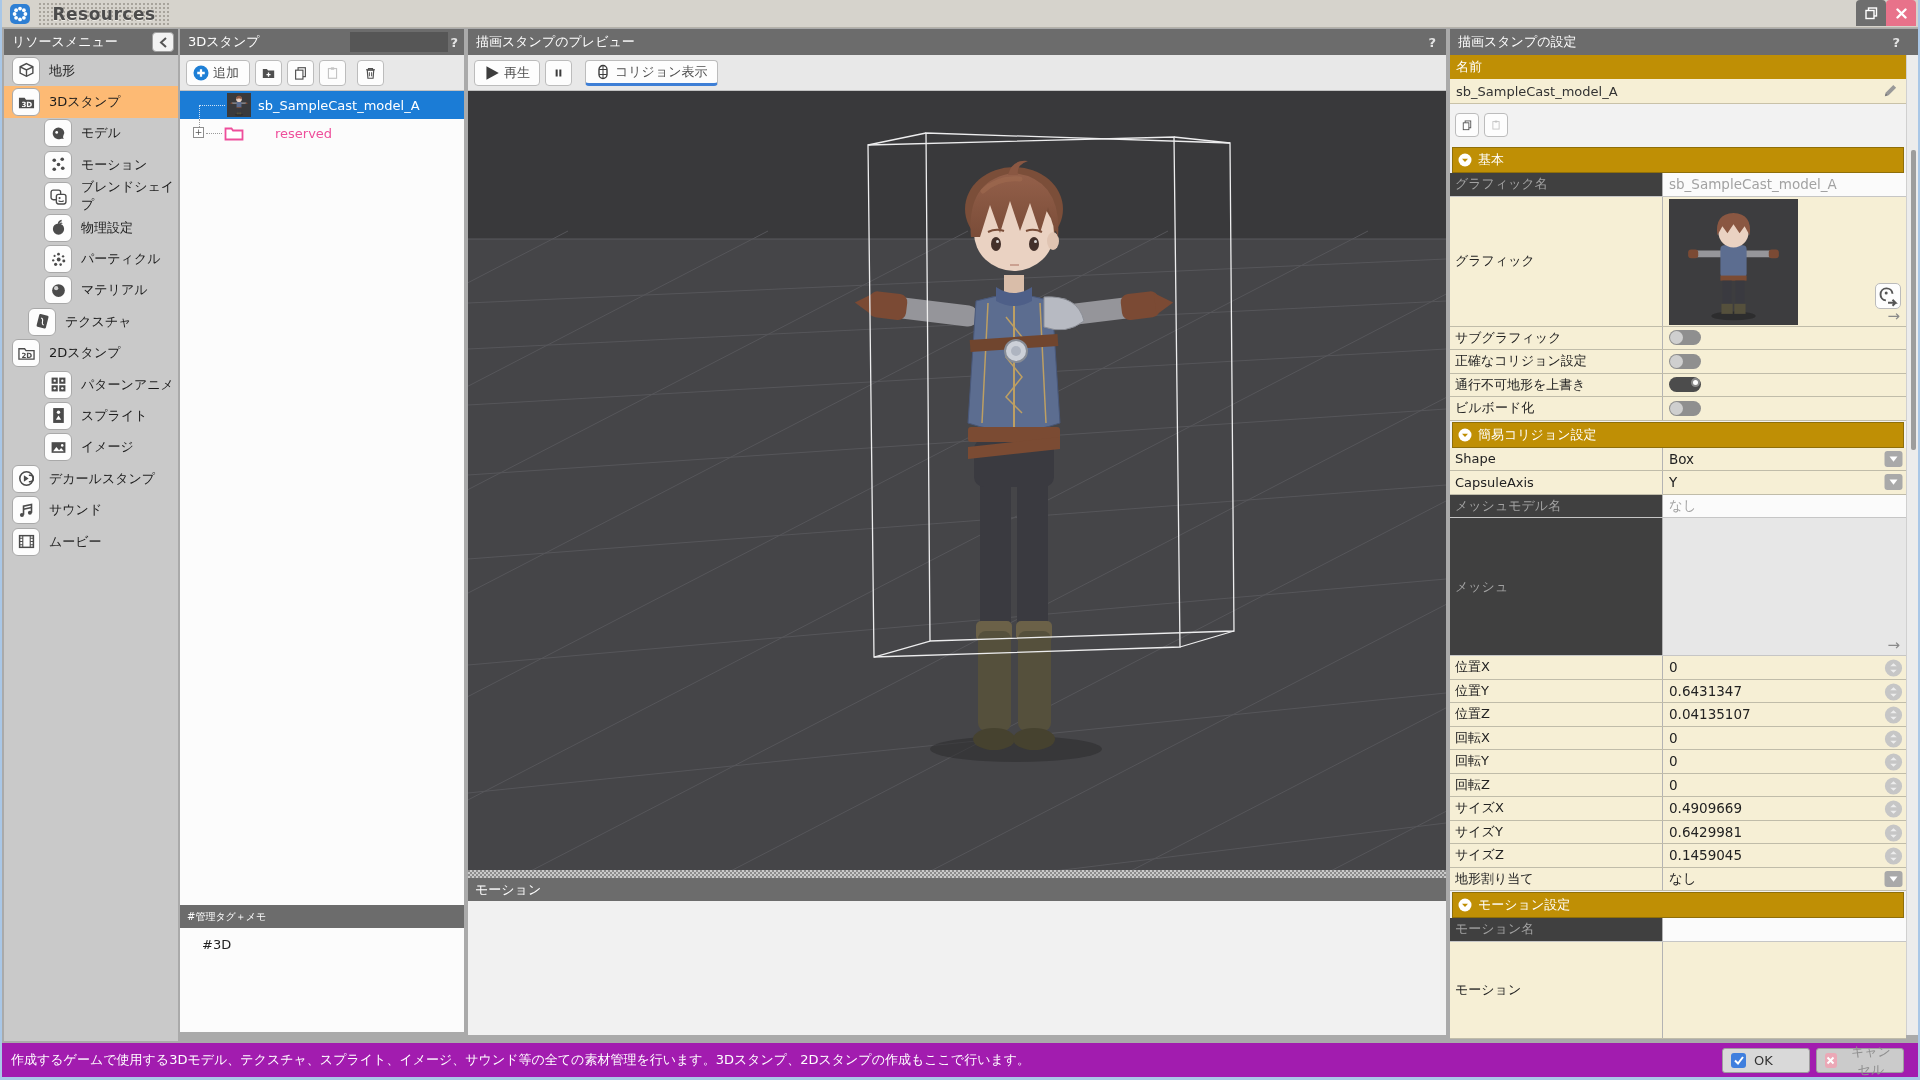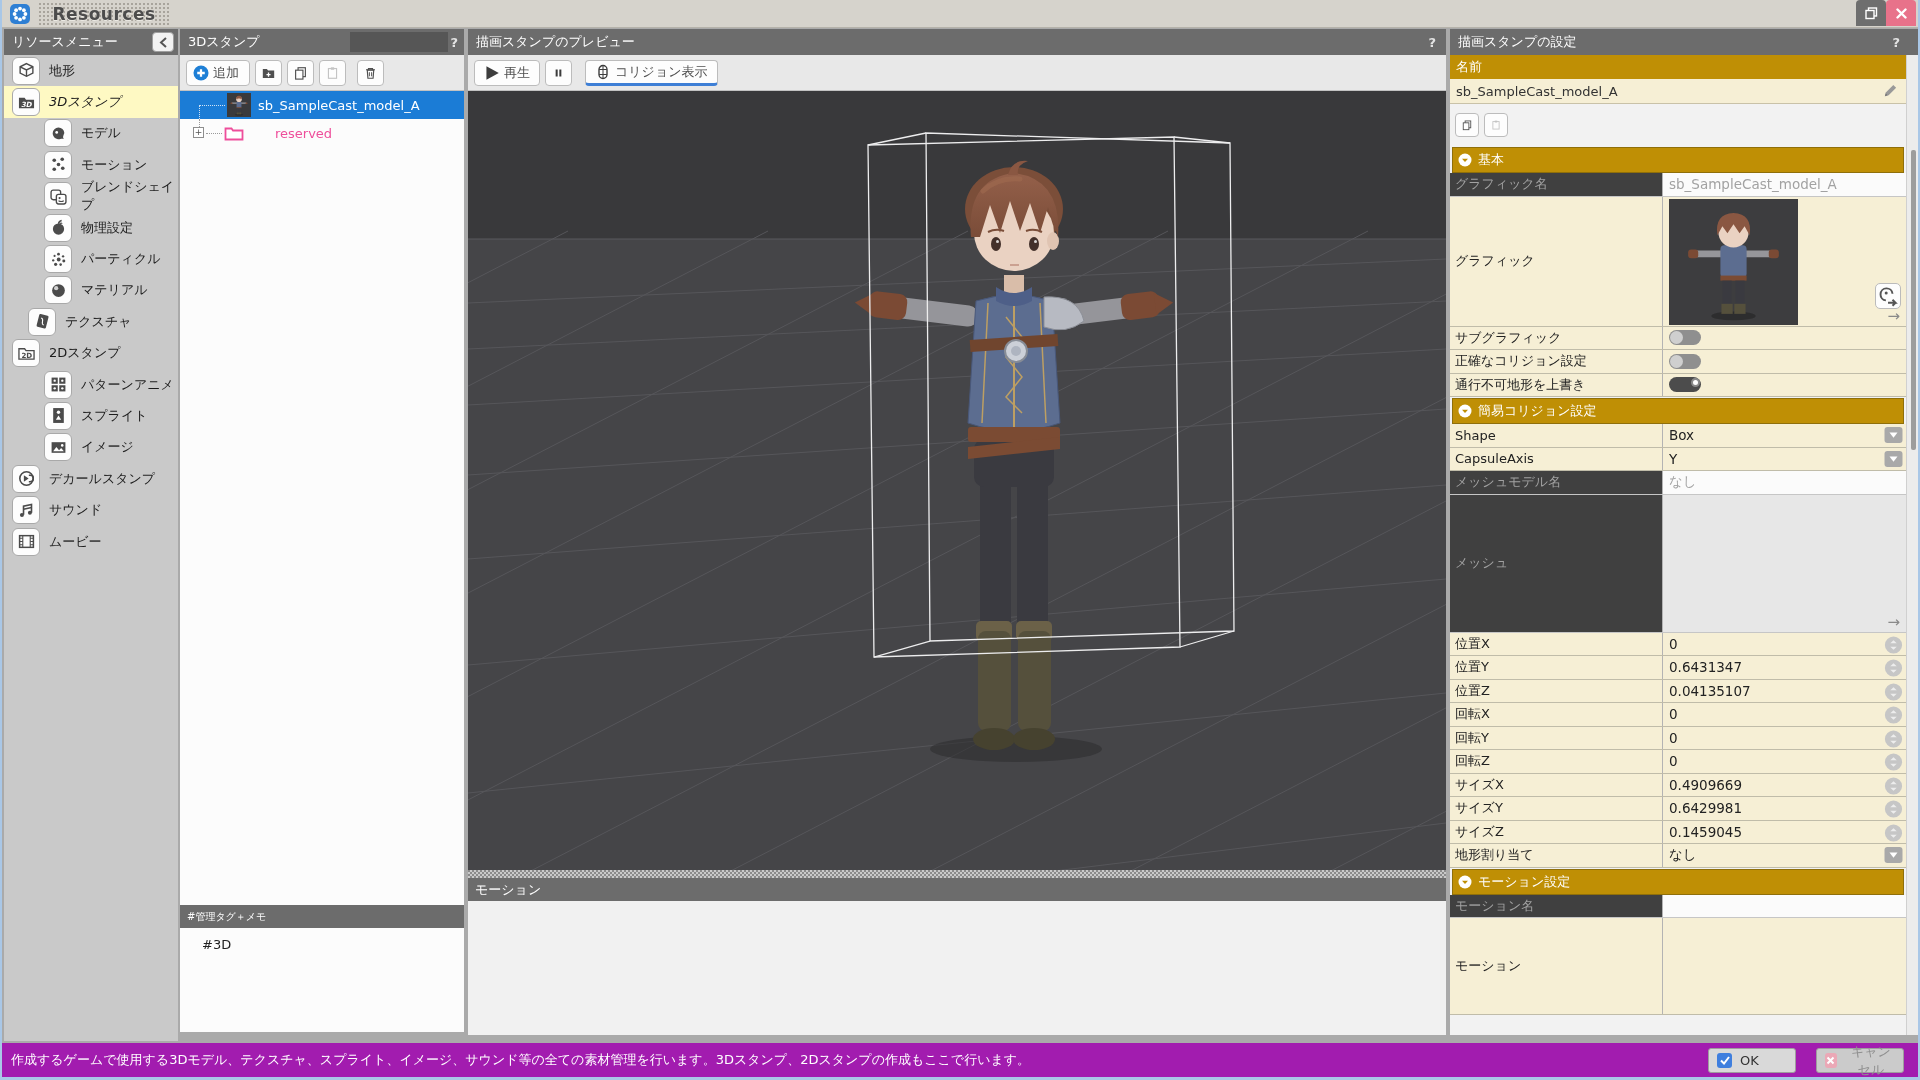--- a/index.html
+++ b/index.html
@@ -18,21 +18,21 @@
   #btn-restore{background:#6e6e6e;}
   #btn-close{background:#e8728a;}
   
   .panel{position:absolute;background:#fff;}
   .phead{height:26px;background:#6c6c6c;color:#fff;font-size:13px;display:flex;align-items:center;padding-left:8px;position:relative;}
   .help{position:absolute;top:0;height:26px;display:flex;align-items:center;color:#e3e3e3;font-size:13px;font-weight:bold;}
   
   #sidebar{left:2px;top:29px;width:174px;height:1012px;background:#c9c9c9;}
   #collapse-btn{position:absolute;right:4px;top:3px;width:22px;height:20px;background:#f2f2f2;border:1px solid #9e9e9e;border-radius:4px;display:flex;align-items:center;justify-content:center;color:#555;}
   .sb-item{height:31.4px;display:flex;align-items:center;gap:9px;font-size:13px;color:#1c1c1c;cursor:default;}
-  .sb-item.sel{background:#fef9c3;font-style:italic;}
+  .sb-item.sel{background:#fdba74;}
   .sb-item .ibox{width:28px;height:28px;background:#fdfdfd;border:1px solid #a9a9a9;border-radius:6px;
       display:flex;align-items:center;justify-content:center;color:#4b4b4b;flex:0 0 auto;}
   .sb-item .ibox svg{width:17px;height:17px;}
   
   #stamp{left:178px;top:29px;width:284px;height:1003px;display:flex;flex-direction:column;}
   #stamp-search{position:absolute;left:170px;top:3px;width:98px;height:20px;background:#565656;border:none;outline:none;color:#ddd;padding-left:22px;font-size:12px;}
   #stamp-search-icon{position:absolute;left:173px;top:5px;color:#c9c9c9;}
   .toolbar{height:36px;background:#e8e8e8;border-bottom:1px solid #c2c2c2;display:flex;align-items:center;padding-left:6px;gap:5px;}
   .tbtn{height:26px;background:#fdfdfd;border:1px solid #bcbcbc;border-radius:4px;display:flex;align-items:center;justify-content:center;color:#4f4f4f;font-size:13px;gap:4px;}
   .tbtn.icon{width:27px;}
@@ -77,21 +77,21 @@
   .spin,.dd{position:absolute;right:3px;top:50%;transform:translateY(-50%);width:19px;height:17px;}
   .toggle{width:32px;height:15px;border-radius:8px;background:#8f8f8f;position:relative;display:inline-block;}
   .toggle .knob{position:absolute;left:1px;top:1px;width:13px;height:13px;border-radius:50%;background:#cfcfcf;}
   .toggle.on{background:#4c4c4c;}
   .toggle.on .knob{left:auto;right:1px;background:#fff;border:2px solid #8a8a8a;width:9px;height:9px;}
   .gthumb{width:129px;height:126px;background:#3d3d3f;margin:2px 0;}
   .swapbtn{position:absolute;right:5px;top:86px;width:26px;height:26px;background:#fdfdfd;border:1px solid #bbb;border-radius:5px;display:flex;align-items:center;justify-content:center;color:#555;}
   .arrow-br{position:absolute;right:6px;bottom:1px;color:#8a8a8a;font-size:15px;}
   
   #statusbar{position:absolute;left:0;top:1043px;width:100%;height:34px;background:#a21caf;color:#fff;font-size:13px;display:flex;align-items:center;padding-left:9px;}
-  #status-btns{position:absolute;right:14px;top:5px;display:flex;gap:20px;}
+  #status-btns{position:absolute;right:14px;top:5px;display:flex;gap:6px;}
   .sbtn{width:88px;height:25px;border:1px solid #9e9e9e;border-radius:3px;background:#d9d9d9;display:flex;align-items:center;gap:8px;padding-left:8px;font-size:13px;color:#333;}
   .sbtn .box{width:15px;height:15px;border-radius:3px;display:flex;align-items:center;justify-content:center;}
   #cancel-btn{background:#cbcbcb;color:#8f8f8f;}
 </style>
 </head>
 <body>
 
 <div id="win">
 
   <div id="titlebar">
@@ -610,20 +610,28 @@
             </div>
           </div>
           <div class="s-row" style="height: 23.5px;">
             <div class="s-cell s-label">通行不可地形を上書き</div>
             <div class="s-cell s-val">
               <span class="toggle on">
                 <span class="knob"></span>
               </span>
             </div>
           </div>
+          <div class="s-row" style="height: 23.5px;">
+            <div class="s-cell s-label">ビルボード化</div>
+            <div class="s-cell s-val">
+              <span class="toggle">
+                <span class="knob"></span>
+              </span>
+            </div>
+          </div>
           <div class="sec-h">
             <span style="width:14px;height:14px;display:inline-flex;">
               <svg viewBox="0 0 14 14">
                 <circle cx="7" cy="7" r="6.5" fill="#fff"></circle>
                 <path d="M4 5.7 7 9l3-3.3z" fill="#BF8F05"></path>
               </svg>
             </span>
             <span>簡易コリジョン設定</span>
           </div>
           <div class="s-row" style="height: 23.5px;">

